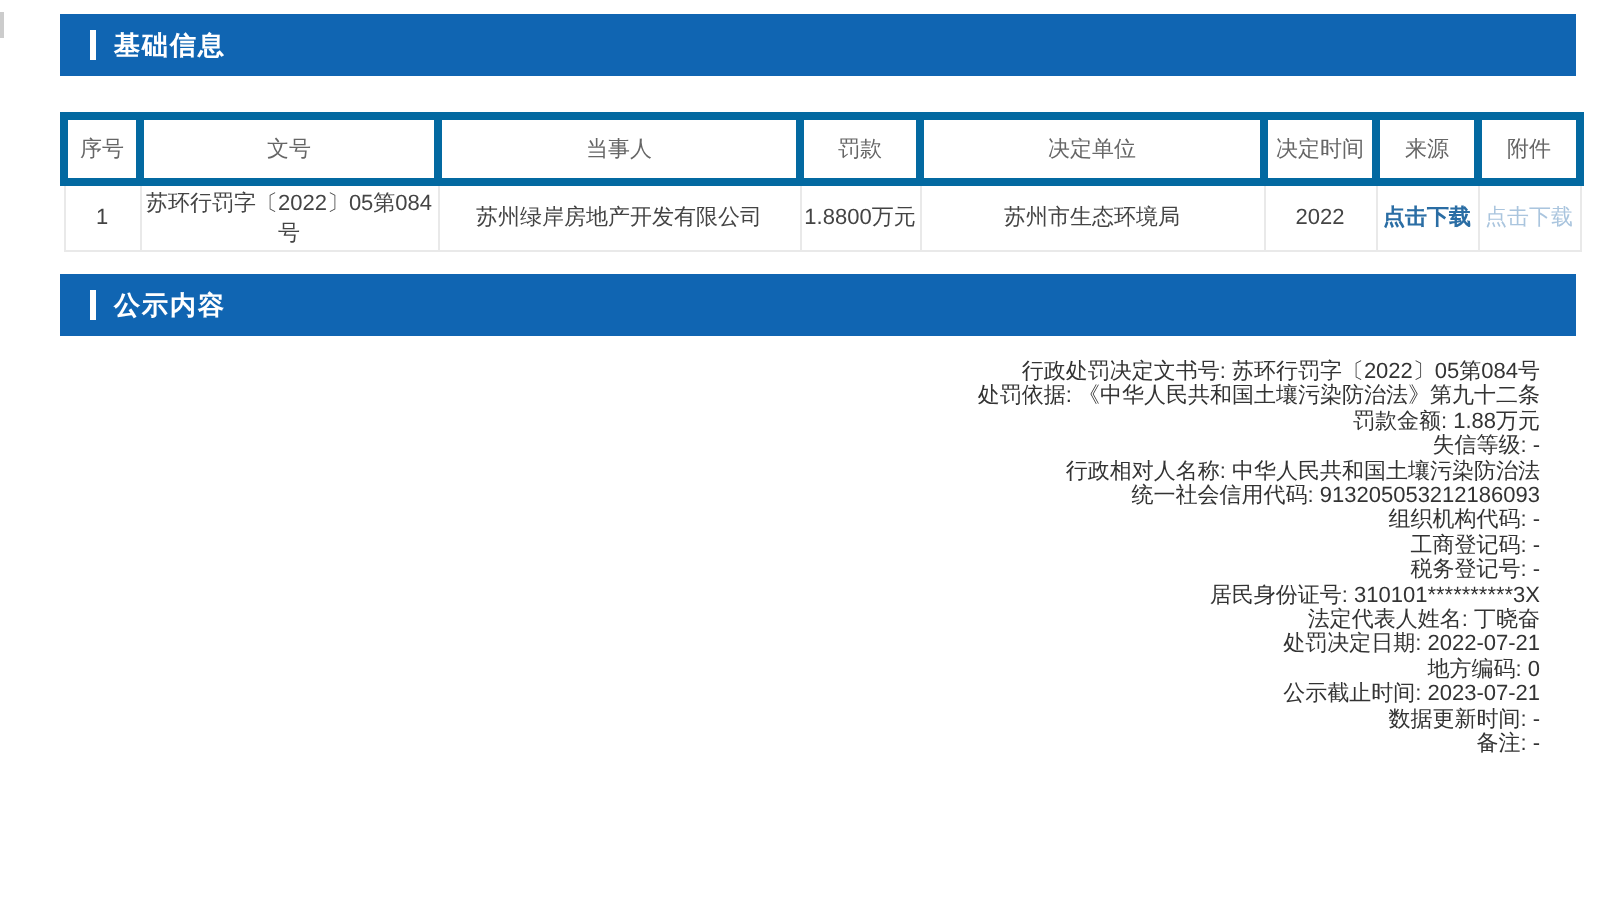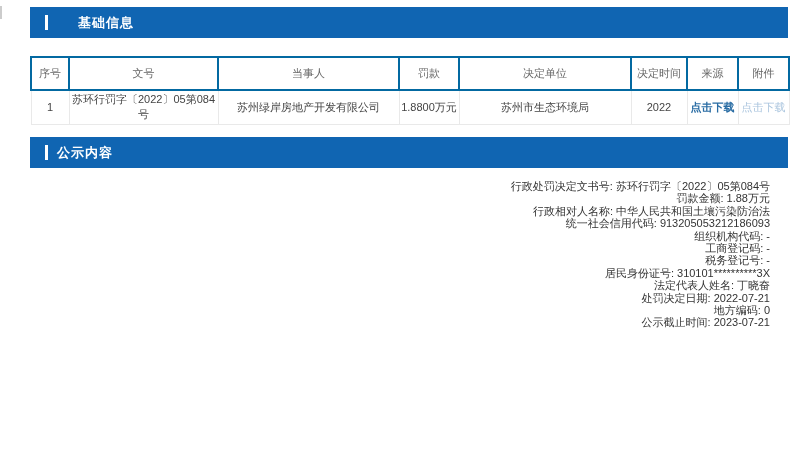--- a/index.html
+++ b/index.html
@@ -5,33 +5,33 @@
   * { margin:0; padding:0; box-sizing:border-box; }
   html,body { width:800px; height:451px; background:#ffffff; overflow:hidden; }
   body { position:relative; font-family:"Liberation Sans","DejaVu Sans",sans-serif; }
 
   .edge-mark { position:absolute; left:0; top:6px; width:2px; height:13px; background:#cccccc; }
 
   .section-bar {
     position:absolute; left:30px; width:758px; height:31px;
     background:#1065b2; display:flex; align-items:center;
   }
-  .section-bar.first { top:7px;gap:21px; }
+  .section-bar.first { top:7px; }
   .section-bar.second { top:137px; }
   .accent { width:3px; height:15px; background:#ffffff; margin-left:15px; }
   .section-title { color:#ffffff; font-size:13px; font-weight:bold; margin-left:9px; letter-spacing:1px; }
 
   table.info-table {
     position:absolute; left:30px; top:56px; width:758px;
     border-collapse:collapse; table-layout:fixed; font-size:11px;
     background:#ffffff;
   }
   .info-table th {
     height:33px; font-weight:normal; color:#666666;
-    border:2px solid #0369a1; text-align:center; vertical-align:middle;
+    border:4px solid #0369a1; text-align:center; vertical-align:middle;
   }
   .info-table td {
     height:34px; color:#444444;
     border:1px solid #e9e9e9; text-align:center; vertical-align:middle;
   }
   .link-view { color:#2a6da4; font-weight:bold; text-decoration:none; cursor:pointer; }
   .link-download { color:#aac5de; text-decoration:none; cursor:pointer; }
 
   .content-block {
     position:absolute; left:30px; top:180px; width:740px;
@@ -90,24 +90,28 @@
   </tbody>
 </table>
 
 <div class="section-bar second">
   <span class="accent"></span>
   <span class="section-title">公示内容</span>
 </div>
 
 <div class="content-block">
   <div class="content-line">行政处罚决定文书号: 苏环行罚字〔2022〕05第084号</div>
+  <div class="content-line">处罚依据: 《中华人民共和国土壤污染防治法》第九十二条</div>
   <div class="content-line">罚款金额: 1.88万元</div>
+  <div class="content-line">失信等级: -</div>
   <div class="content-line">行政相对人名称: 中华人民共和国土壤污染防治法</div>
   <div class="content-line">统一社会信用代码: 913205053212186093</div>
   <div class="content-line">组织机构代码: -</div>
   <div class="content-line">工商登记码: -</div>
   <div class="content-line">税务登记号: -</div>
   <div class="content-line">居民身份证号: 310101**********3X</div>
   <div class="content-line">法定代表人姓名: 丁晓奋</div>
   <div class="content-line">处罚决定日期: 2022-07-21</div>
   <div class="content-line">地方编码: 0</div>
   <div class="content-line">公示截止时间: 2023-07-21</div>
+  <div class="content-line">数据更新时间: -</div>
+  <div class="content-line">备注: -</div>
 </div>
 
 </body></html>

